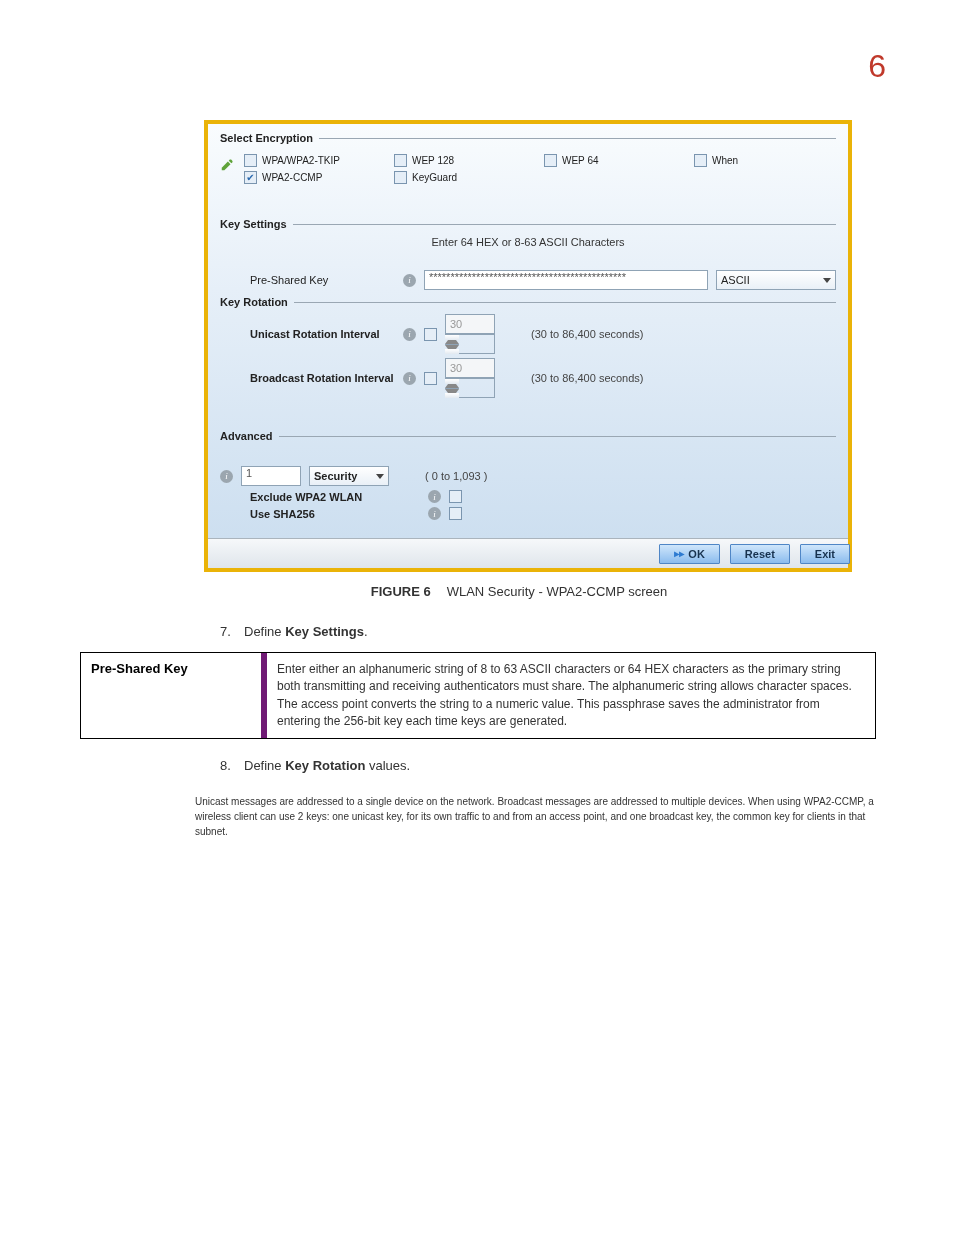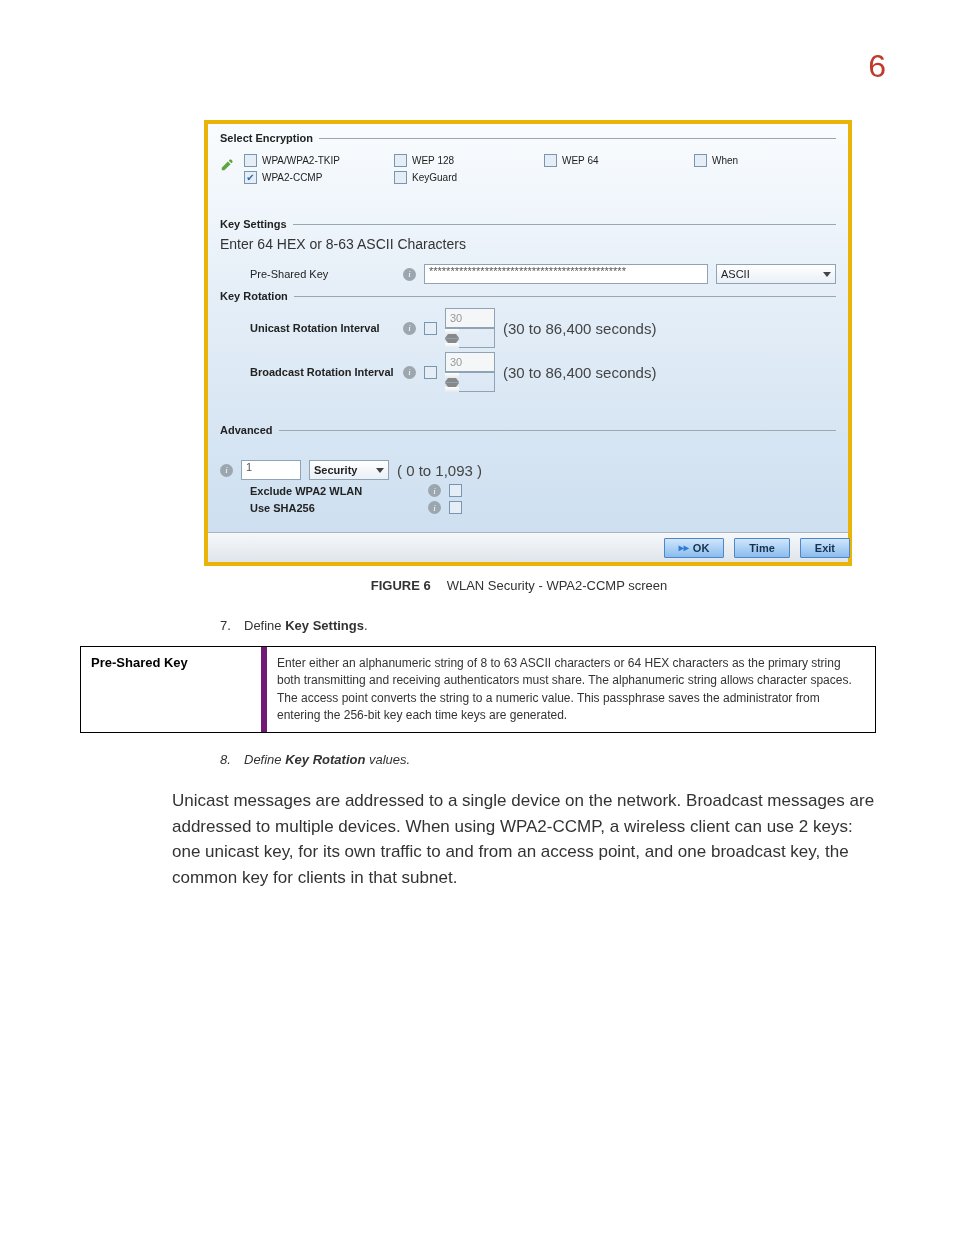--- a/index.html
+++ b/index.html
@@ -83,24 +83,24 @@
   .box {
     width: 13px; height: 13px;
     border: 1px solid #7a95af;
     background: #e5eef7;
     display: inline-flex;
     align-items:center; justify-content:center;
     font-size:10px; color:#2a6ab0;
   }
   .box.checked::before { content:"✔"; }
   .subhead {
-    font-size: 14px;
+    font-size: 11px;
     color:#333;
-    text-align:left;
-    margin: 4px 0 12px 0;
+    text-align:center;
+    margin: 4px 0 22px 0;
   }
   .form-row {
     display:flex;
     align-items:center;
     gap:8px;
     margin: 4px 0;
   }
   .lbl {
     width: 175px;
     text-align: left;
@@ -161,21 +161,21 @@
     border:1px solid #8fa3b5; border-left:none;
   }
   .spinner .btns span {
     width:14px; height:9px;
     background:linear-gradient(#fff,#e2e9f0);
     display:flex;align-items:center;justify-content:center;
   }
   .spinner .btns span + span { border-top:1px solid #8fa3b5; }
   .arr-up { width:0;height:0;border-left:3px solid transparent;border-right:3px solid transparent;border-bottom:4px solid #888; }
   .arr-dn { width:0;height:0;border-left:3px solid transparent;border-right:3px solid transparent;border-top:4px solid #888; }
-  .hint { font-size:15px; color:#444; }
+  .hint { font-size:11px; color:#444;margin-left:28px; }
   .bbar {
     background: linear-gradient(#f6f8fa, #dfe5eb);
     border-top:1px solid #aab4bd;
     height:30px;
     display:flex;
     align-items:center;
     justify-content:flex-end;
     gap:10px;
     padding: 0 6px 0 10px;
   }
@@ -226,22 +226,22 @@
   .tbl .th b{font-weight:bold;}
   .tbl .td {
     flex:1;
     border-left:6px solid #701a75;
     padding:8px 10px;
     font-size:12px;
     line-height:1.45;
   }
   .para {
     margin-top:18px;
-    margin-left:92px;
-    font-size:17px;
+    margin-left:115px;
+    font-size:10px;
     line-height:1.5;
   }
   .gap { height: 26px; }
 </style>
 </head>
 <body>
 
 <div class="page-number">6</div>
 
 <div class="content-wrap">
@@ -373,40 +373,40 @@
         </div>
       </div>
 
     </div>
     <div class="bbar">
       <div class="btn">
           <span class="ok-ico">▸▸</span>
           <span>OK</span>
         </div>
       <div class="btn">
-          <span>Time</span>
+          <span>Reset</span>
         </div>
       <div class="btn right-cut">
           <span>Exit</span>
         </div>
     </div>
   </div>
 
   <div class="caption">
     <b>FIGURE 6</b><span>WLAN Security - WPA2-CCMP screen</span>
   </div>
 
   <div class="body-text">
     <div class="ol-item"><span class="num">7.</span><span>Define </span><b>Key Settings</b><span>.</span></div>
   </div>
 
   <div class="tbl">
     <div class="th"><b>Pre-Shared Key</b></div>
     <div class="td">Enter either an alphanumeric string of 8 to 63 ASCII characters or 64 HEX characters as the primary string both transmitting and receiving authenticators must share. The alphanumeric string allows character spaces. The access point converts the string to a numeric value. This passphrase saves the administrator from entering the 256-bit key each time keys are generated.</div>
   </div>
 
-  <div class="body-text" style="margin-top:18px;font-style:italic;">
+  <div class="body-text" style="margin-top:18px;">
     <div class="ol-item"><span class="num">8.</span><span>Define </span><b>Key Rotation</b><span> values.</span></div>
   </div>
 
   <div class="para">Unicast messages are addressed to a single device on the network. Broadcast messages are addressed to multiple devices. When using WPA2-CCMP, a wireless client can use 2 keys: one unicast key, for its own traffic to and from an access point, and one broadcast key, the common key for clients in that subnet.</div>
 
 </div>
 
 </body></html>

